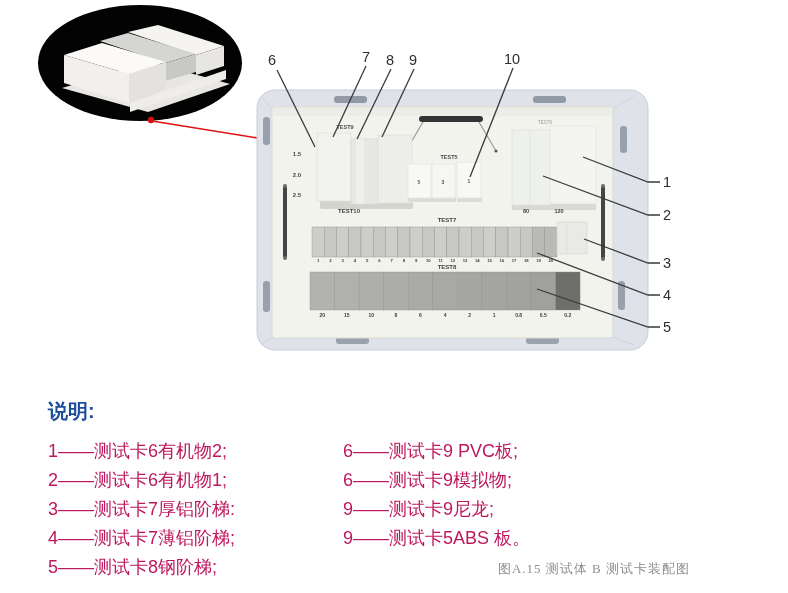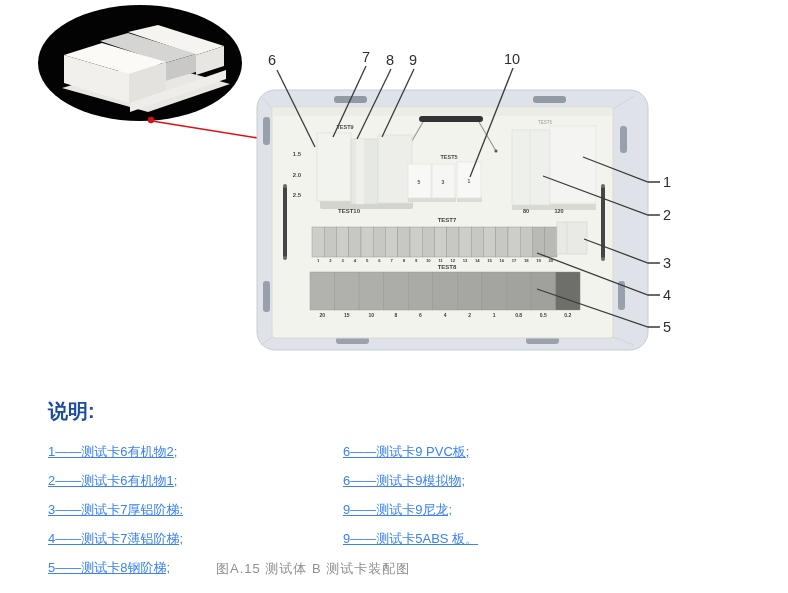--- a/index.html
+++ b/index.html
@@ -5,23 +5,23 @@
   html,body{margin:0;padding:0;background:#ffffff;}
   .page{position:relative;width:788px;height:593px;background:#ffffff;overflow:hidden;
         font-family:"Liberation Sans","DejaVu Sans",sans-serif;}
   svg text{font-family:"Liberation Sans","DejaVu Sans",sans-serif;}
   .legend{position:absolute;left:48px;top:356px;width:720px;margin-top:42px;}
   .legend-heading{color:#1b4d9c;font-size:20px;font-weight:bold;margin:0 0 12px 0;}
   .legend-cols{position:relative;}
   .legend-col{position:absolute;top:0;}
   .legend-col.left{left:0;}
   .legend-col.right{left:295px;}
-  .legend-row{height:29px;line-height:29px;font-size:13px;color:#3b82f6;white-space:nowrap;text-decoration:underline;}
-  .caption{position:absolute;left:216px;top:560px;width:500px;text-align:left;
-           font-size:13px;color:#8f8f8f;letter-spacing:1px;}
+  .legend-row{height:29px;line-height:29px;font-size:18px;color:#be185d;white-space:nowrap;}
+  .caption{position:absolute;left:190px;top:560px;width:500px;text-align:right;
+           font-size:13px;color:#8f8f8f;letter-spacing:1px;font-family:Liberation Serif, serif;}
 </style>
 </head>
 <body>
 
 <div class="page">
 
   <svg width="788" height="355" viewBox="0 0 788 355">
 
     <g>
       <ellipse cx="140" cy="63" rx="102" ry="58" fill="#030303"></ellipse>

